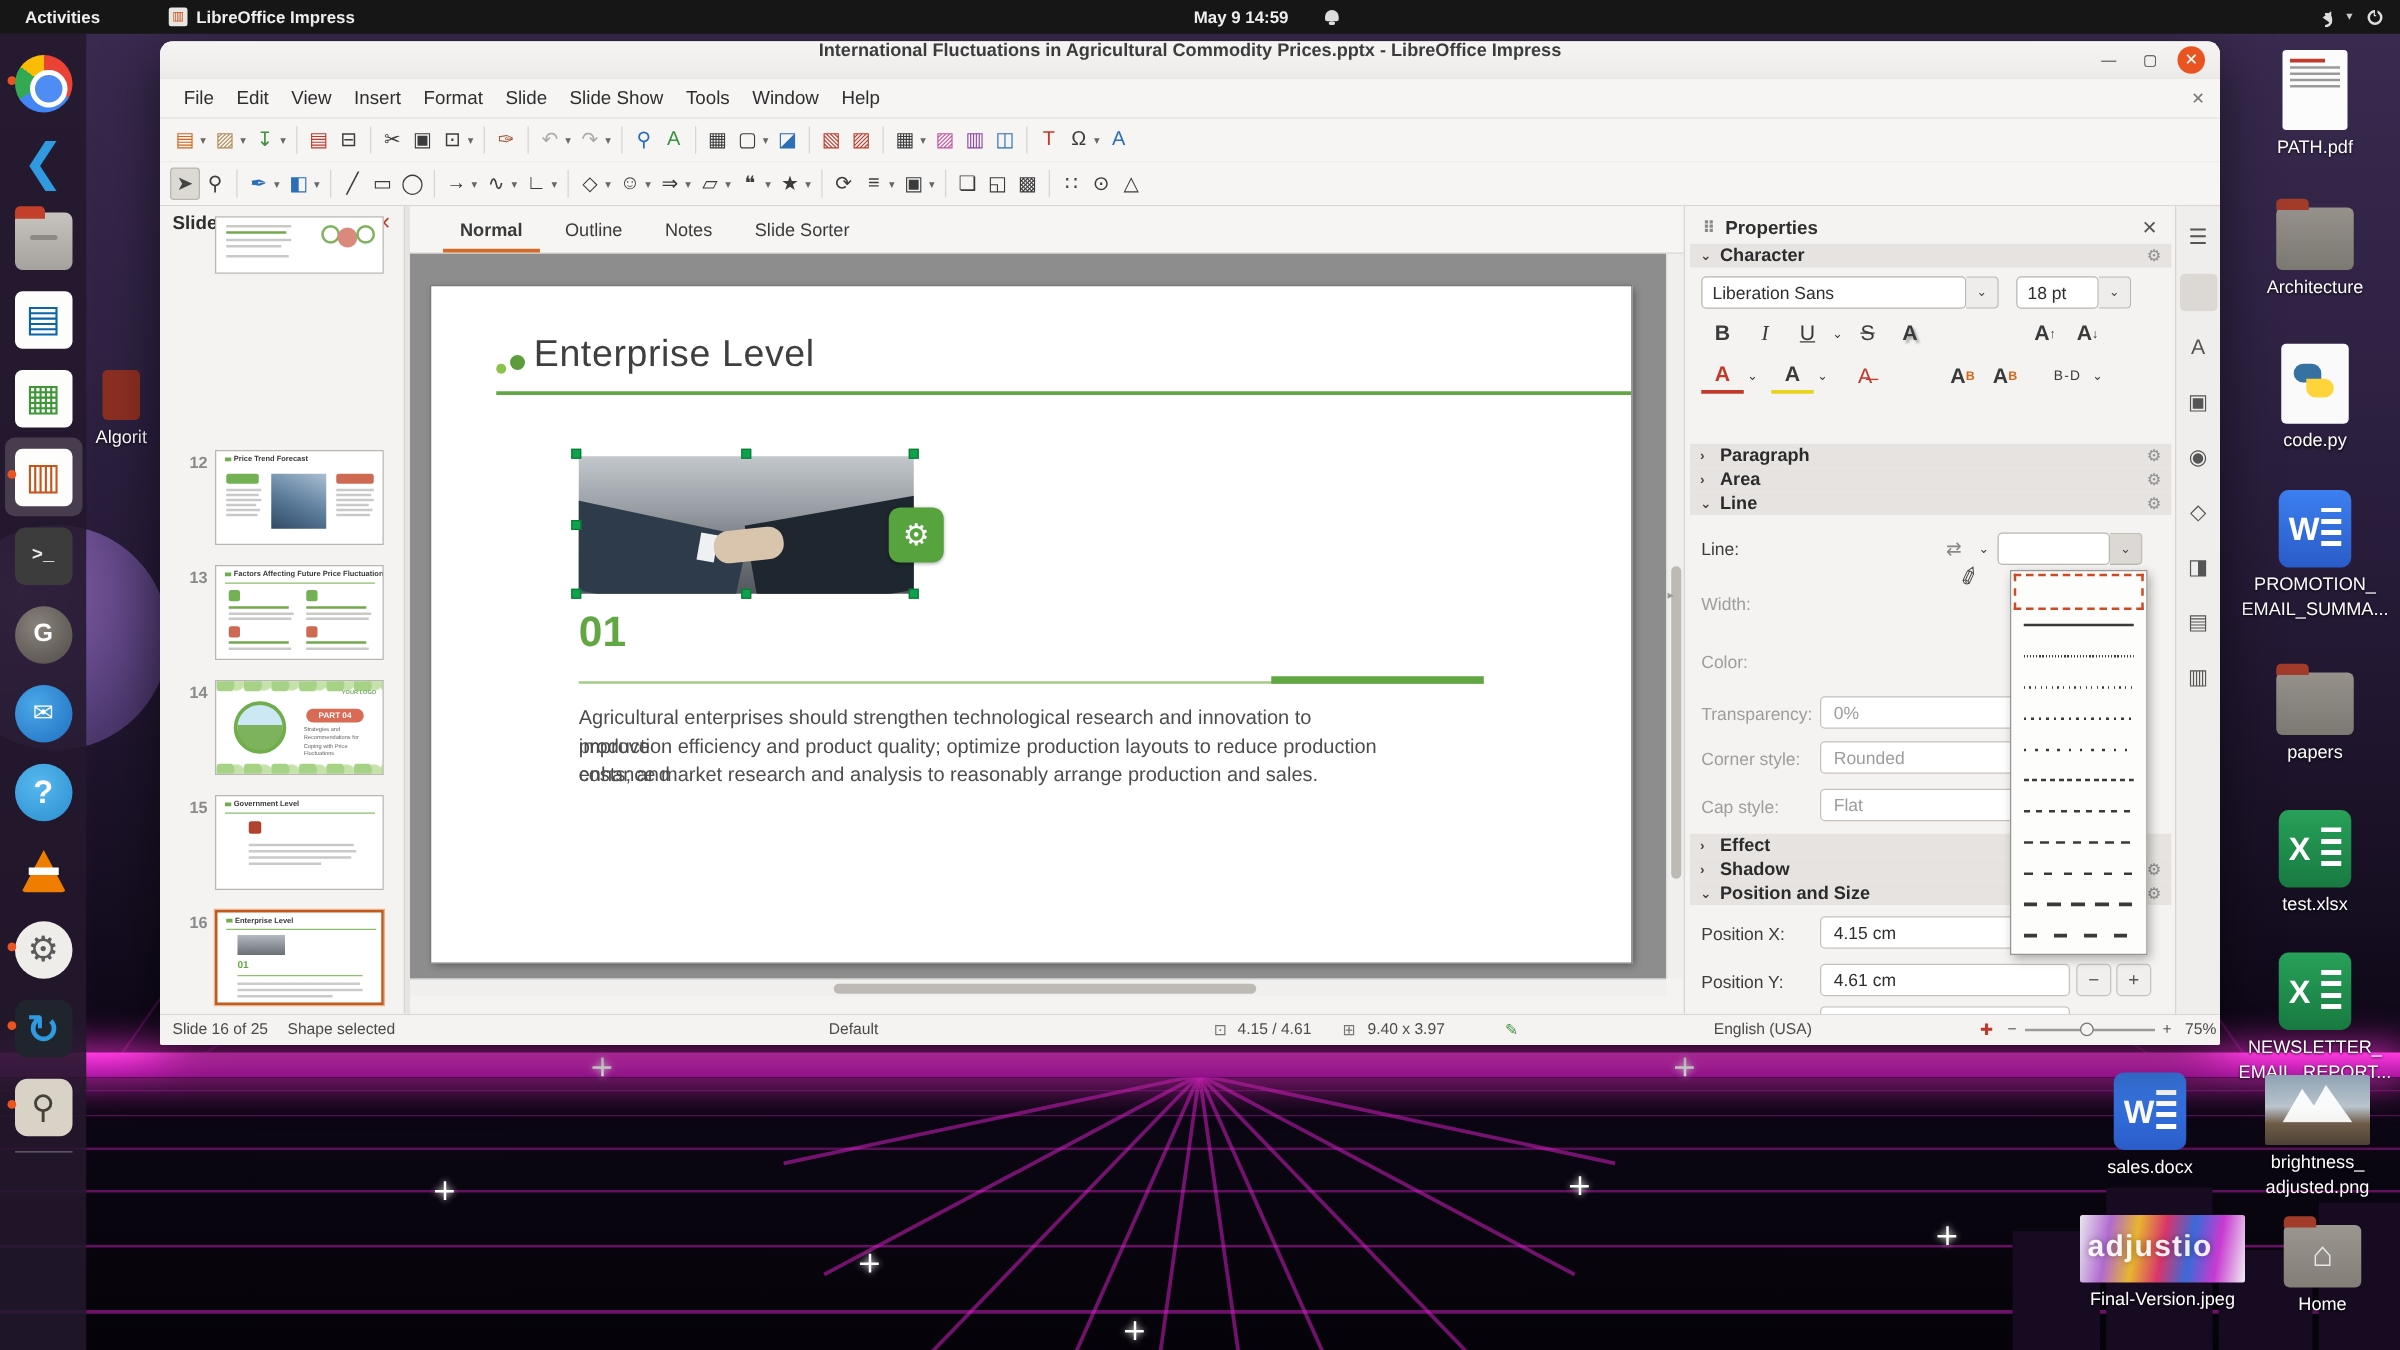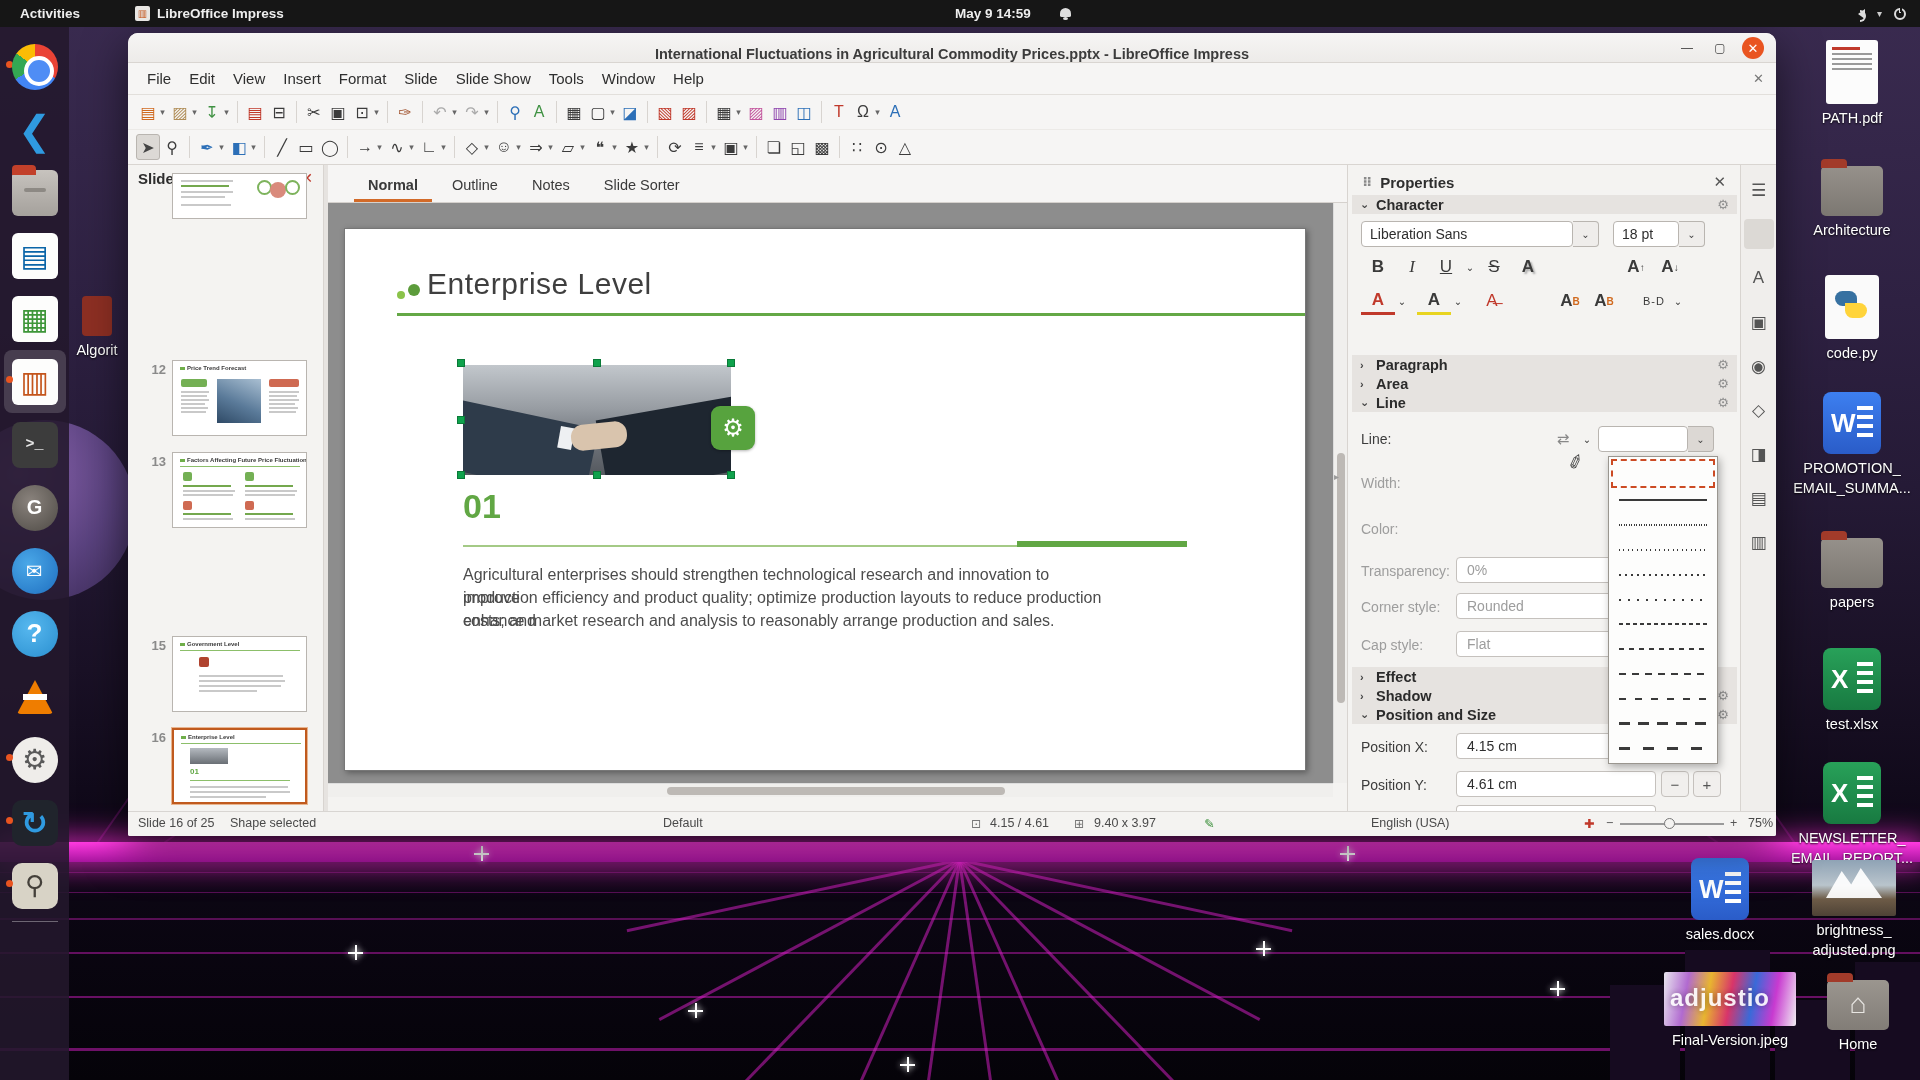--- a/index.html
+++ b/index.html
@@ -95,21 +95,21 @@
     clip-path:polygon(0 100%,28% 10%,45% 55%,62% 0,100% 100%);opacity:.92;}
   .ic-final{width:132px;height:54px;border-radius:2px;position:relative;overflow:hidden;
     background:linear-gradient(100deg,#e8e6ee 0%,#b16ad0 18%,#e8b530 34%,#d8356a 50%,#3a6ad8 66%,#c83ad0 82%,#f0eef2 100%);}
   .ic-final span{position:absolute;left:6px;top:12px;color:#fff;font-size:24px;font-weight:bold;letter-spacing:1px;opacity:.9;text-shadow:0 0 6px rgba(0,0,0,.4);}
   .ic-algorit{width:30px;height:40px;background:#8d2f23;border-radius:4px;}
 
   
   #win{position:absolute;left:128px;top:33px;width:1648px;height:803px;background:#f4f3f1;
     border-radius:10px 10px 2px 2px;box-shadow:0 14px 44px rgba(0,0,0,.55);z-index:50;}
   #titlebar{position:absolute;left:0;top:0;width:100%;height:30px;background:linear-gradient(#f6f5f4,#edebe9);
-    border-bottom:1px solid #d9d5d1;border-radius:10px 10px 0 0;display:flex;align-items:flex-end;justify-content:center;}
+    border-bottom:1px solid #d9d5d1;border-radius:10px 10px 0 0;display:flex;align-items:flex-start;justify-content:center;}
   #titlebar .ttl{font-size:14.5px;font-weight:bold;color:#3c3c3c;}
   .wbtns{position:absolute;right:12px;top:4px;display:flex;gap:11px;}
   .wbtn{width:22px;height:22px;border-radius:50%;display:flex;align-items:center;justify-content:center;
     font-size:12px;color:#444;background:transparent;}
   .wbtn.close{background:#e95420;color:#fff;font-size:13px;}
 
   #menubar{position:absolute;left:0;top:30px;width:100%;height:32px;background:#f6f5f4;border-bottom:1px solid #e2dfdb;
     display:flex;align-items:center;font-size:15px;color:#2e2e2e;padding-left:10px;}
   .mitem{padding:4px 9px;border-radius:3px;}
   .mclose{position:absolute;right:12px;top:8px;color:#777;font-size:13px;}
@@ -799,20 +799,31 @@
           <div class="tline" style="left:72px;top:41px;width:50px;"></div>
           <div class="tbox" style="left:10px;top:48px;width:9px;height:9px;background:#cf6a52;border-radius:2px;"></div>
           <div class="tline" style="left:10px;top:60px;width:48px;background:#74a84e;"></div>
           <div class="tline" style="left:10px;top:65px;width:50px;"></div>
           <div class="tbox" style="left:72px;top:48px;width:9px;height:9px;background:#cf6a52;border-radius:2px;"></div>
           <div class="tline" style="left:72px;top:60px;width:48px;background:#74a84e;"></div>
           <div class="tline" style="left:72px;top:65px;width:50px;"></div>
         </div>
       </div>
 
+      <div class="thumb-row" style="top:379px;">
+        <div class="tnum">14</div>
+        <div class="thumb">
+          <div class="part-bg" style="top:-4px;"></div>
+          <div class="part-bg" style="bottom:-4px;transform:scaleY(-1);"></div>
+          <div class="part-logo">YOUR LOGO</div>
+          <div class="part-circle"></div>
+          <div class="part-pill">PART 04</div>
+          <div class="part-cap">Strategies and Recommendations for Coping with Price Fluctuations</div>
+        </div>
+      </div>
 
       <div class="thumb-row" style="top:471px;">
         <div class="tnum">15</div>
         <div class="thumb">
           <div class="t-title">Government Level</div>
           <div class="t-rule"></div>
           <div class="tbox" style="left:26px;top:20px;width:10px;height:10px;background:#b0432f;"></div>
           <div class="tline" style="left:26px;top:38px;width:84px;"></div>
           <div class="tline" style="left:26px;top:43px;width:86px;"></div>
           <div class="tline" style="left:26px;top:48px;width:82px;"></div>

